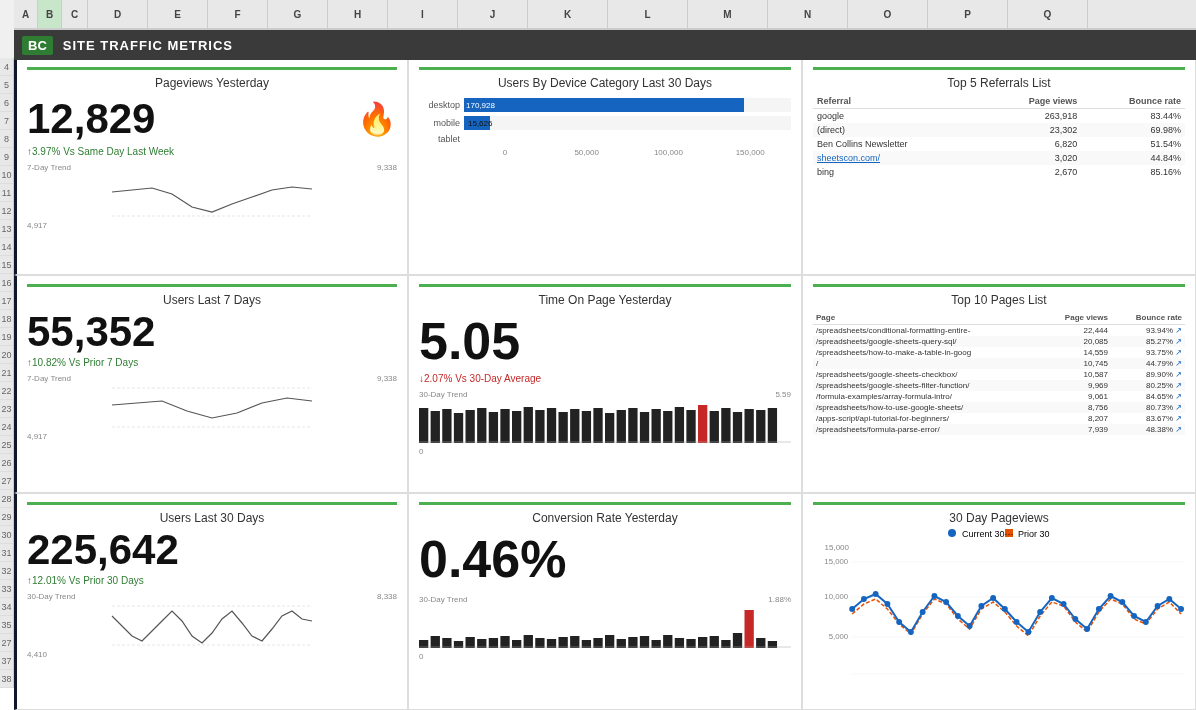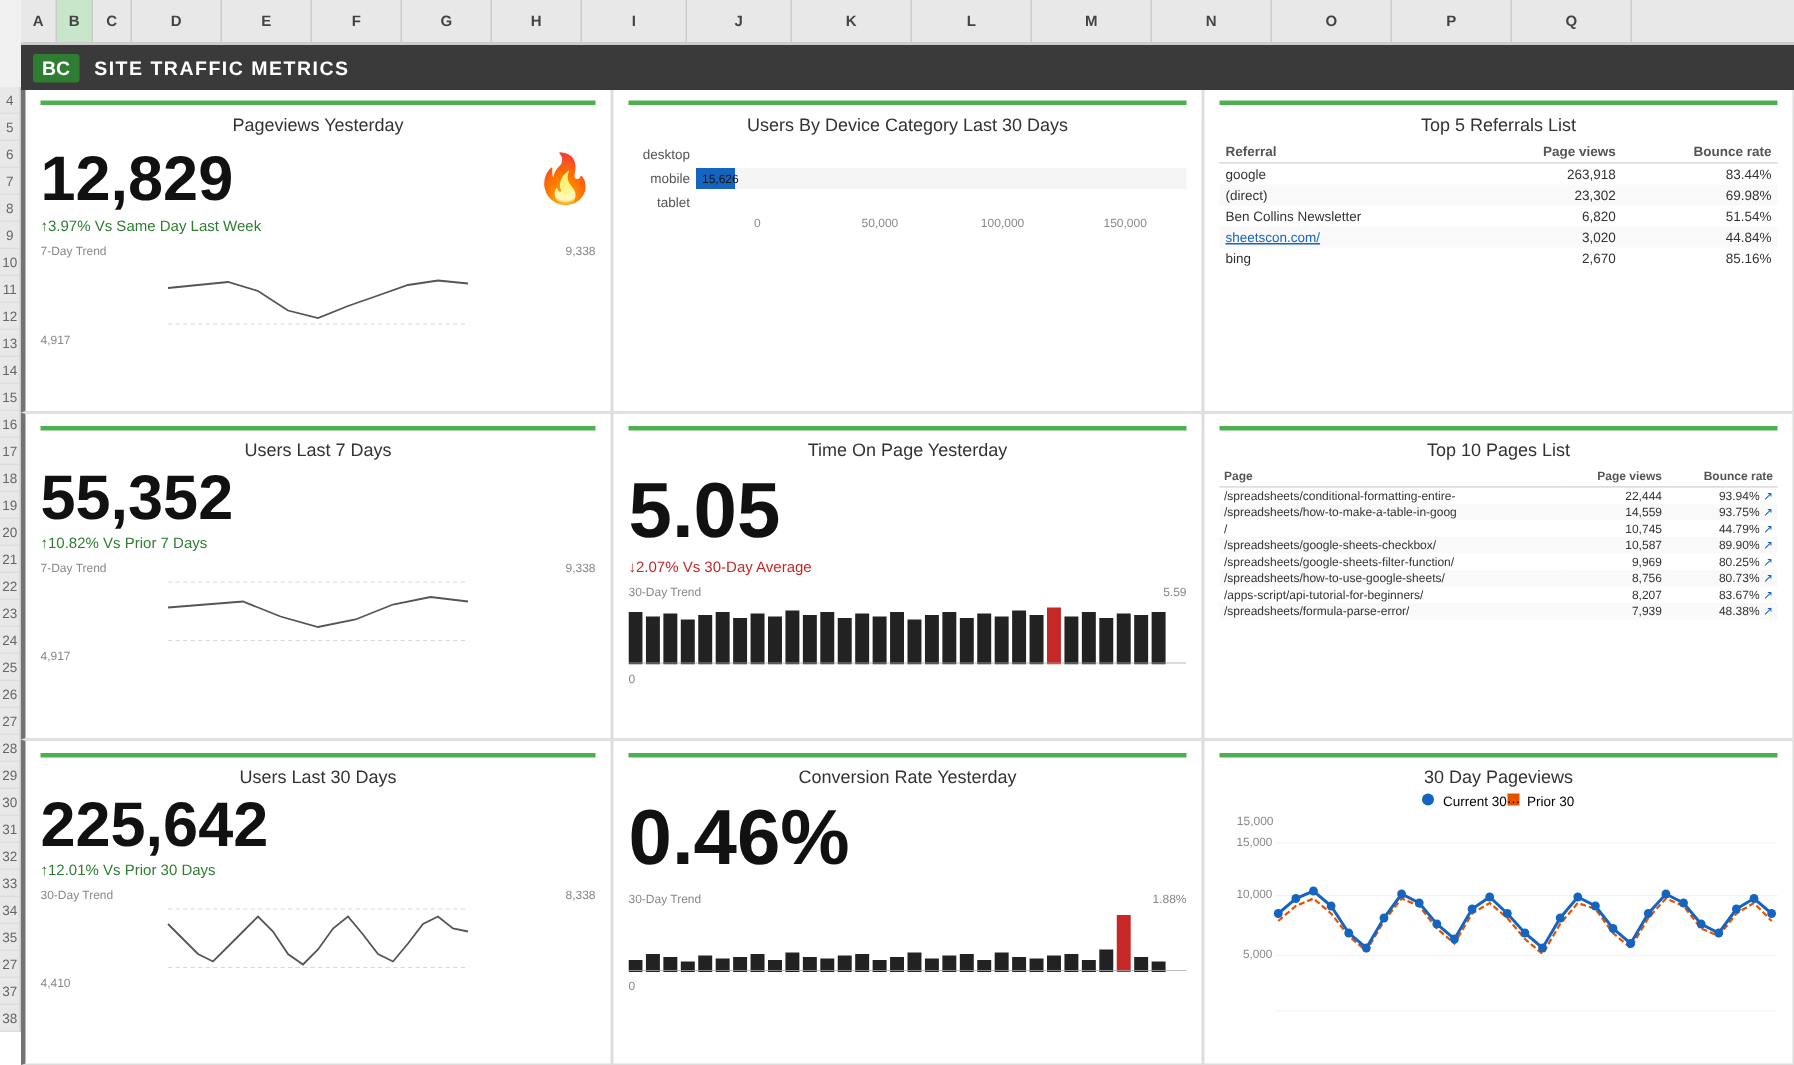--- a/index.html
+++ b/index.html
@@ -288,21 +288,21 @@
       color: #111;
     }
     .fire-emoji { font-size: 32px; }
     .cell-header-area {
       display: flex;
       align-items: center;
       justify-content: space-between;
     }
     
     .cell-with-left-bar {
-      border-left: 3px solid #737373;
+      border-left: 3px solid #0f172a;
     }
   </style>
 </head>
 <body>
 
 <div class="spreadsheet-wrapper">
 
   <div class="col-header">
     <div class="col-letter" style="width:24px;">A</div>
     <div class="col-letter" style="width:24px;background:#c8e6c9;">B</div>
@@ -395,20 +395,25 @@
       </div>
     </div>
 
     <div class="cell">
       <div class="green-bar"></div>
       <div class="cell-title">Users By Device Category Last 30 Days</div>
       <div class="device-bar-chart">
 
         <div class="device-row">
           <div class="device-label">desktop</div>
+          <div class="device-bar-outer">
+            <div class="device-bar-inner" style="width:85.5%;">
+              <span class="device-bar-value">170,928</span>
+            </div>
+          </div>
         </div>
 
         <div class="device-row">
           <div class="device-label">mobile</div>
           <div class="device-bar-outer">
             <div class="device-bar-inner" style="width:7.8%;">
               <span class="device-bar-value" style="color:#111;padding-left:2px;">15,626</span>
             </div>
           </div>
         </div>
@@ -553,38 +558,48 @@
             <th>Bounce rate</th>
           </tr>
         </thead>
         <tbody>
           <tr>
             <td>/spreadsheets/conditional-formatting-entire-</td>
             <td>22,444</td>
             <td>93.94% <span class="ext-link">↗</span></td>
           </tr>
           <tr>
+            <td>/spreadsheets/google-sheets-query-sql/</td>
+            <td>20,085</td>
+            <td>85.27% <span class="ext-link">↗</span></td>
+          </tr>
+          <tr>
             <td>/spreadsheets/how-to-make-a-table-in-goog</td>
             <td>14,559</td>
             <td>93.75% <span class="ext-link">↗</span></td>
           </tr>
           <tr>
             <td>/</td>
             <td>10,745</td>
             <td>44.79% <span class="ext-link">↗</span></td>
           </tr>
           <tr>
             <td>/spreadsheets/google-sheets-checkbox/</td>
             <td>10,587</td>
             <td>89.90% <span class="ext-link">↗</span></td>
           </tr>
           <tr>
             <td>/spreadsheets/google-sheets-filter-function/</td>
             <td>9,969</td>
             <td>80.25% <span class="ext-link">↗</span></td>
+          </tr>
+          <tr>
+            <td>/formula-examples/array-formula-intro/</td>
+            <td>9,061</td>
+            <td>84.65% <span class="ext-link">↗</span></td>
           </tr>
           <tr>
             <td>/spreadsheets/how-to-use-google-sheets/</td>
             <td>8,756</td>
             <td>80.73% <span class="ext-link">↗</span></td>
           </tr>
           <tr>
             <td>/apps-script/api-tutorial-for-beginners/</td>
             <td>8,207</td>
             <td>83.67% <span class="ext-link">↗</span></td>

